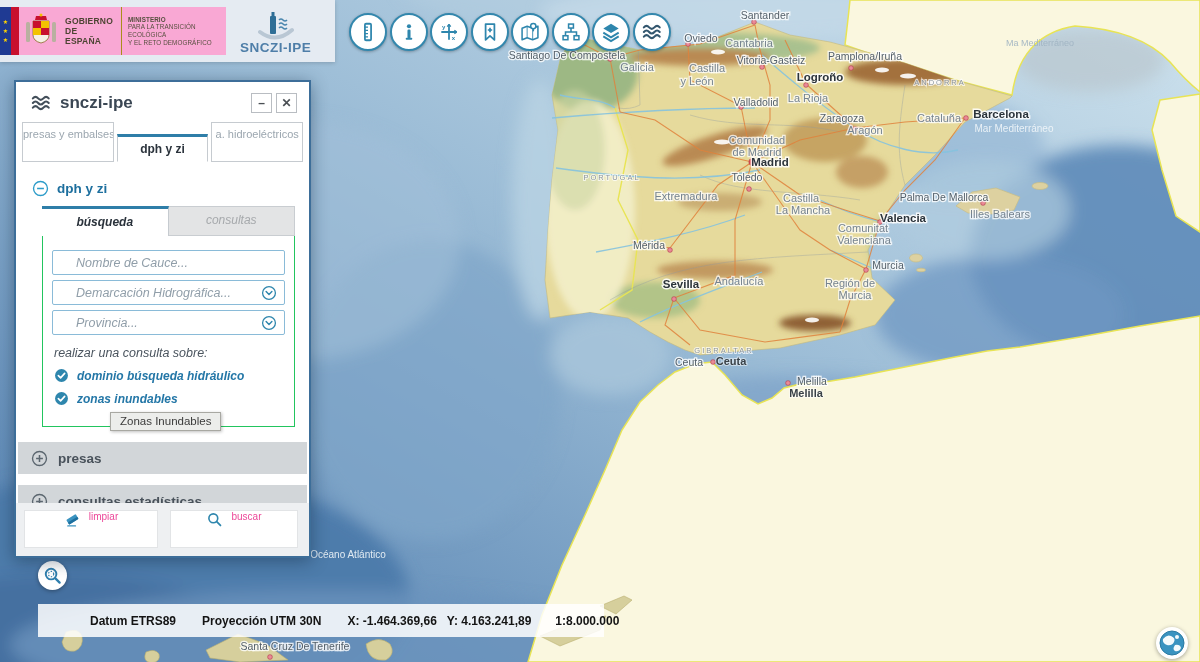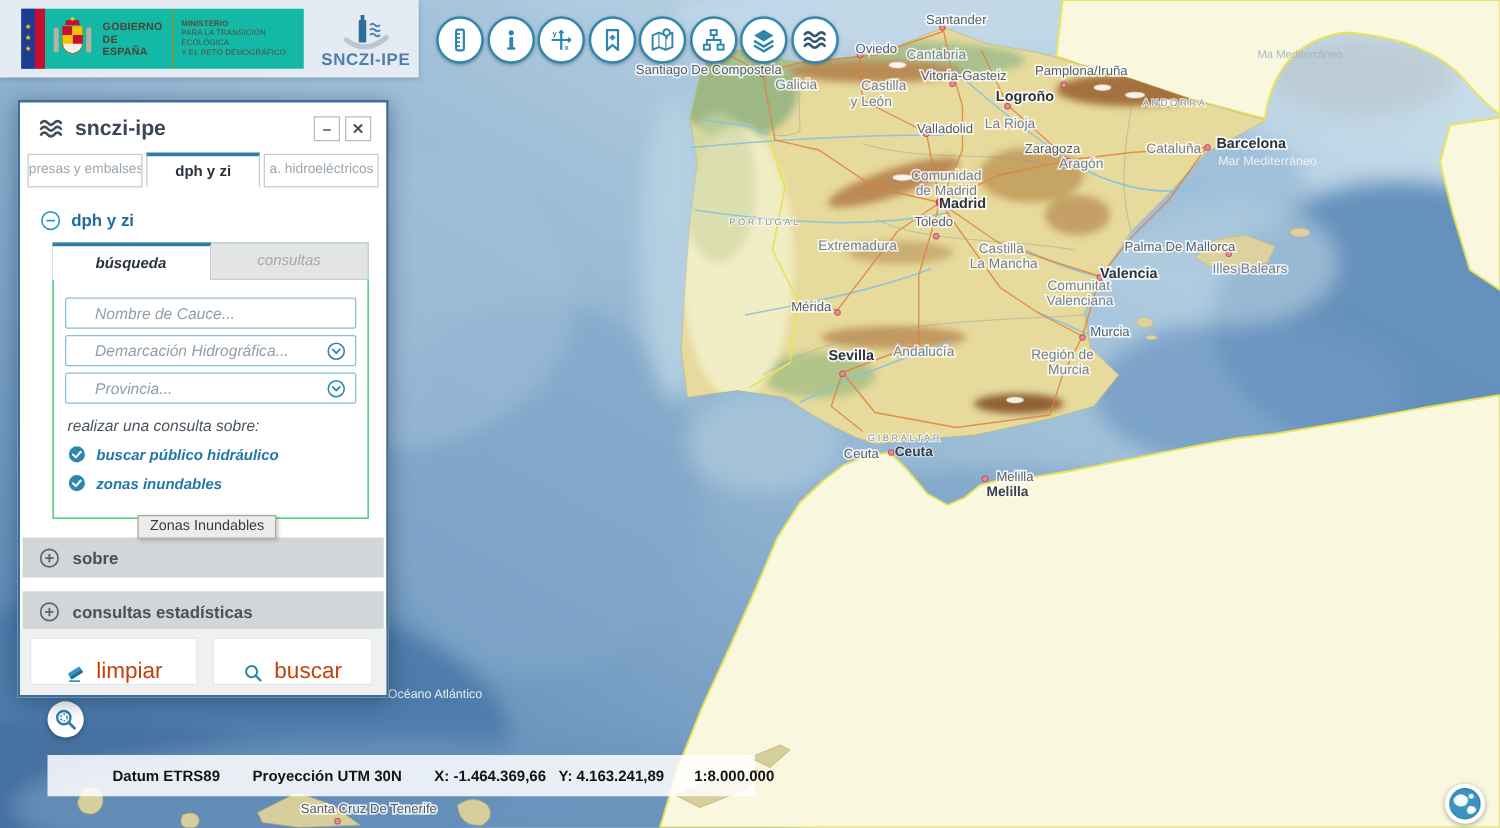--- a/index.html
+++ b/index.html
@@ -13,21 +13,21 @@
   text.caps{font-size:7.5px;fill:#8a949d;letter-spacing:2px;paint-order:stroke;stroke:#fff;stroke-width:2px;stroke-opacity:.7;text-anchor:middle;}
   text.city{font-size:10.5px;fill:#535f69;paint-order:stroke;stroke:#fff;stroke-width:2.6px;stroke-opacity:.8;text-anchor:middle;}
   text.cityb{font-size:11.5px;font-weight:bold;fill:#2c343b;paint-order:stroke;stroke:#fff;stroke-width:2.8px;stroke-opacity:.85;text-anchor:middle;}
   text.cityd{font-size:11px;font-weight:bold;fill:#3a4248;paint-order:stroke;stroke:#fff;stroke-width:2px;stroke-opacity:.5;text-anchor:middle;}
   text.sea{font-size:10px;fill:#f2f7fa;opacity:.9;text-anchor:middle;}
   text.seag{font-size:9px;fill:#9fb3c2;opacity:.9;text-anchor:middle;}
 
   
   .header{position:absolute;left:0;top:0;width:335px;height:62px;background:#e5ebf2;
           z-index:5;display:flex;align-items:center;box-shadow:0 1px 4px rgba(0,0,0,.18);}
-  .gob-logo{width:226px;height:48px;margin-left:17px;background:#14b8a6;display:flex;align-items:stretch;}
+  .gob-logo{width:226px;height:48px;background:#f9a8d4;display:flex;align-items:stretch;}
   .gob-flag-blue{width:13px;background:#1f3a93;display:flex;flex-direction:column;align-items:center;justify-content:center;gap:3px;}
   .gob-flag-blue span{color:#ffd400;font-size:6px;line-height:6px;}
   .gob-flag-red{width:9px;background:#c8102e;}
   .gob-crest{width:52px;display:flex;align-items:center;justify-content:center;}
   .gob-title{display:flex;flex-direction:column;justify-content:center;padding:0 8px 0 2px;border-right:1px solid #a88f1a;}
   .gob-title div{font-size:8.5px;font-weight:bold;color:#4d4433;line-height:10px;letter-spacing:.2px;}
   .min-title{display:flex;flex-direction:column;justify-content:center;padding:0 6px;}
   .min-title div{font-size:6.3px;color:#564f3e;line-height:7.6px;letter-spacing:.1px;}
   .min-title div:first-child{font-weight:bold;}
   .app-logo{margin-left:14px;display:flex;flex-direction:column;align-items:center;}
@@ -42,21 +42,21 @@
   
   .panel{position:absolute;left:14px;top:80px;width:297px;height:478px;background:#fff;
          border:2px solid #3d6e99;box-shadow:0 3px 16px rgba(15,40,65,.45);z-index:10;}
   .p-head{display:flex;align-items:center;padding:10px 12px 0 14px;}
   .p-title{font-size:17px;font-weight:bold;color:#3b4754;margin-left:8px;}
   .win-btns{margin-left:auto;display:flex;gap:4px;}
   .win-btn{width:21px;height:20px;background:#fff;border:1px solid #b9bdc2;color:#4a4f54;
            font-size:12px;font-weight:bold;line-height:18px;text-align:center;cursor:pointer;}
   .p-tabs{display:flex;gap:3px;padding:8px 6px 0 6px;align-items:flex-end;}
   .p-tab{flex:1;border:1px solid #c6cbd0;background:#fff;color:#9ba6af;font-size:11px;
-         height:27px;line-height:23px;text-align:center;white-space:nowrap;overflow:hidden;cursor:pointer;}
+         height:40px;line-height:23px;text-align:center;white-space:nowrap;overflow:hidden;cursor:pointer;}
   .p-tab.active{border-top:3px solid #2e7ea8;border-bottom:1px solid #fff;height:28px;line-height:24px;
                 color:#2b333c;font-weight:bold;font-size:12px;}
   .acc-head{display:flex;align-items:center;gap:8px;margin:18px 0 9px 16px;cursor:pointer;}
   .acc-head .acc-label{font-size:13.5px;font-weight:bold;color:#1d6f9e;}
   .search-box{position:relative;margin:0 14px 0 26px;border:1px solid #22c55e;padding:38px 9px 12px 9px;font-style:italic;}
   .subtabs{position:absolute;left:-1px;top:-1px;right:-1px;height:30px;display:flex;}
   .subtab{flex:1;text-align:center;font-size:12px;line-height:27px;cursor:pointer;}
   .subtab.active{background:#fff;border-top:3px solid #2e7ea8;border-right:1px solid #c6cbd0;
                  color:#2b333c;font-weight:bold;}
   .subtab.inactive{background:#e3e4e5;border:1px solid #c9cdd1;border-left:none;color:#a6a9ac;}
@@ -65,21 +65,21 @@
   .field .ph{flex:1;white-space:nowrap;overflow:hidden;margin-left:16px;}
   .query-label{font-size:12.5px;color:#4a545e;margin:11px 0 2px 2px;}
   .checkrow{display:flex;align-items:center;gap:8px;margin:8px 0 8px 2px;cursor:pointer;}
   .checkrow .cb-label{font-size:12px;font-weight:bold;color:#2477a7;}
   .acc-bar{height:32px;background:#d2d6d9;margin:0 2px;display:flex;align-items:center;
            padding-left:13px;gap:10px;font-size:13.5px;font-weight:bold;color:#49525b;cursor:pointer;}
   .acc-bar.first{margin-top:15px;}
   .acc-bar.second{margin-top:11px;}
   .p-footer{position:absolute;left:0;right:0;bottom:0;height:53px;background:#eef0f2;}
   .p-btn{position:absolute;top:7px;height:38px;background:#fff;border:1px solid #e2e4e6;
-         display:flex;align-items:flex-end;justify-content:center;gap:8px;font-size:18px;color:#c2410c;cursor:pointer;}
+         display:flex;align-items:flex-start;justify-content:center;gap:8px;font-size:10px;color:#ec4899;cursor:pointer;}
   .p-btn.left{left:8px;width:134px;}
   .p-btn.right{left:154px;width:128px;}
 
   .tooltip{position:absolute;left:110px;top:412px;background:#ecedeb;border:1px solid #a8a8a2;
            padding:2px 9px 3px 9px;font-size:11.5px;color:#3b3b3b;z-index:20;
            box-shadow:1px 1px 3px rgba(0,0,0,.25);white-space:nowrap;}
 
   
   .statusbar{position:absolute;left:38px;top:604px;width:566px;height:33px;background:rgba(255,255,255,.85);
              z-index:6;display:flex;align-items:center;font-size:12px;font-weight:bold;color:#141414;}
@@ -484,42 +484,42 @@
         </div>
       <div class="query-label">realizar una consulta sobre:</div>
       <div id="checkboxes">
           <div class="checkrow">
             <span style="display:flex;">
               <svg width="15" height="15" viewBox="0 0 20 20">
                 <circle cx="10" cy="10" r="8.6" fill="#2e86ad"></circle>
                 <path d="M5.8 10.2l3 3 5.4-6" fill="none" stroke="#fff" stroke-width="2.2" stroke-linecap="round" stroke-linejoin="round"></path>
               </svg>
             </span>
-            <span class="cb-label">buscar público hidráulico</span>
+            <span class="cb-label">dominio búsqueda hidráulico</span>
           </div>
           <div class="checkrow">
             <span style="display:flex;">
               <svg width="15" height="15" viewBox="0 0 20 20">
                 <circle cx="10" cy="10" r="8.6" fill="#2e86ad"></circle>
                 <path d="M5.8 10.2l3 3 5.4-6" fill="none" stroke="#fff" stroke-width="2.2" stroke-linecap="round" stroke-linejoin="round"></path>
               </svg>
             </span>
             <span class="cb-label">zonas inundables</span>
           </div>
         </div>
     </div>
 
     <div class="acc-bar first">
       <span class="plus-ic" style="display:flex;">
           <svg width="17" height="17" viewBox="0 0 20 20">
             <circle cx="10" cy="10" r="8.2" fill="none" stroke="#5b666f" stroke-width="1.6"></circle>
             <path d="M10 6v8M6 10h8" stroke="#5b666f" stroke-width="1.8"></path>
           </svg>
         </span>
-      <span>sobre</span>
+      <span>presas</span>
     </div>
     <div class="acc-bar second">
       <span class="plus-ic" style="display:flex;">
           <svg width="17" height="17" viewBox="0 0 20 20">
             <circle cx="10" cy="10" r="8.2" fill="none" stroke="#5b666f" stroke-width="1.6"></circle>
             <path d="M10 6v8M6 10h8" stroke="#5b666f" stroke-width="1.8"></path>
           </svg>
         </span>
       <span>consultas estadísticas</span>
     </div>

